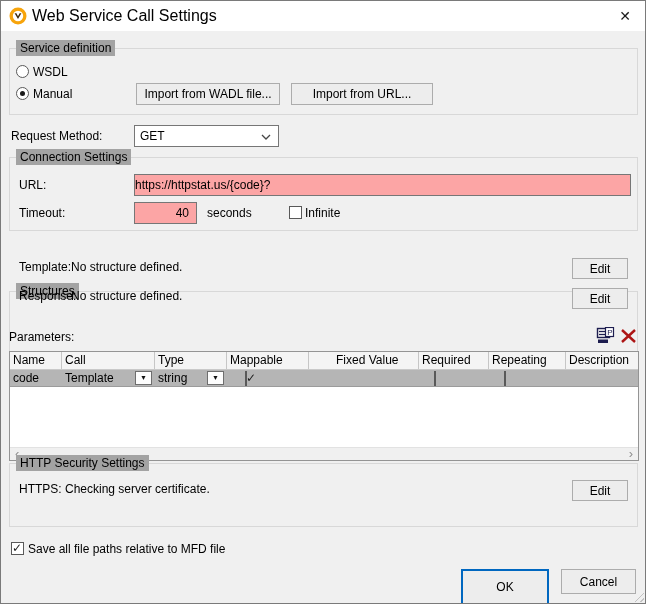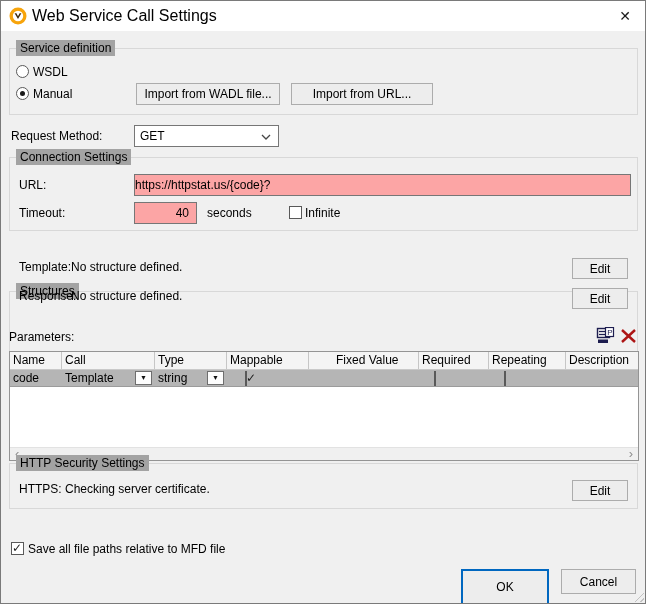--- a/index.html
+++ b/index.html
@@ -160,21 +160,21 @@
         <span class="checkbox cellcheck" style="left:12px;"></span>
       </div>
       <div class="cell c7"></div>
     </div>
     <div class="hscroll">
       <span class="arr left">‹</span>
       <span class="arr right">›</span>
     </div>
   </div>
 
-  <div class="group" style="left:8px;top:462px;width:629px;height:46px;">
+  <div class="group" style="left:8px;top:462px;width:629px;height:64px;">
     <span class="legend">HTTP Security Settings</span>
   </div>
   <span class="lbl" style="left:18px;top:478px;line-height:20px;">HTTPS: Checking server certificate.</span>
   <button class="btn" style="left:571px;top:479px;width:56px;height:21px;">Edit</button>
 
   <span class="checkbox checked" style="left:10px;top:541px;"></span>
   <span class="lbl" style="left:27px;top:540px;line-height:16px;">Save all file paths relative to MFD file</span>
   <button class="btn default" style="left:460px;top:568px;width:88px;height:36px;">OK</button>
   <button class="btn" style="left:560px;top:568px;width:75px;height:25px;">Cancel</button>
 

